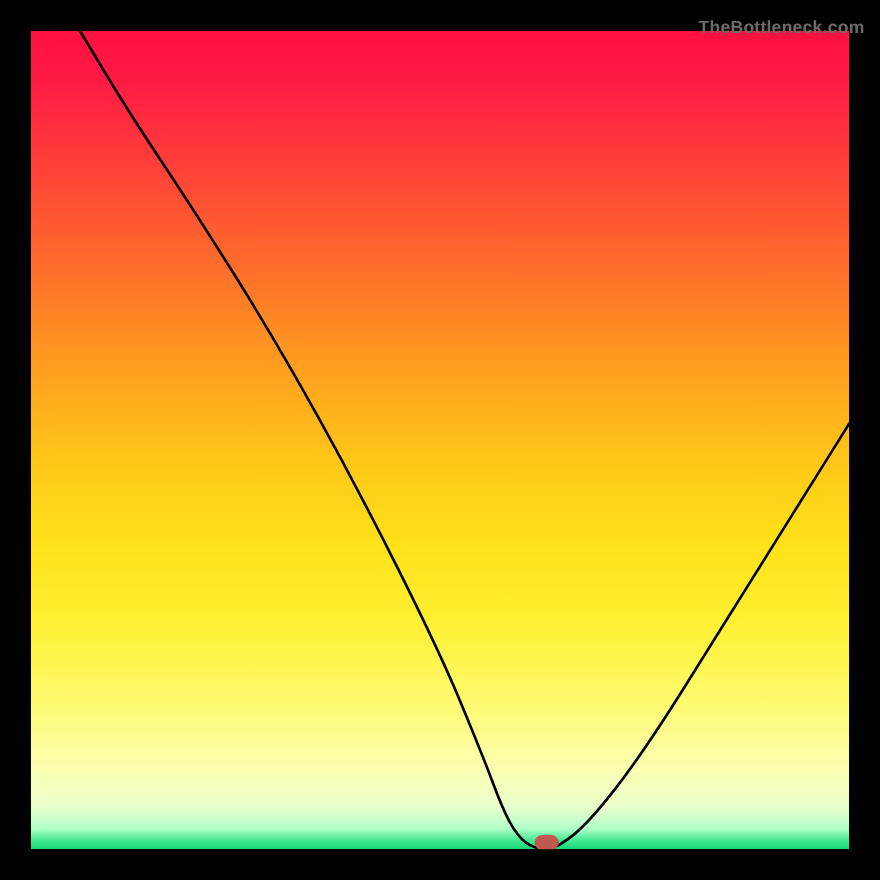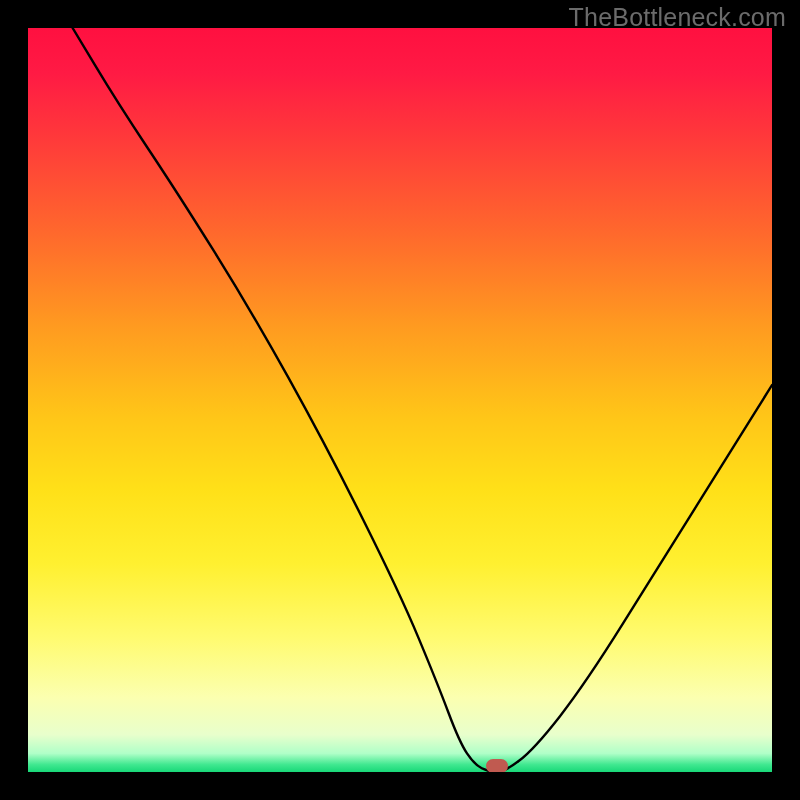--- a/index.html
+++ b/index.html
@@ -61,25 +61,25 @@
   }
   .marker {
     position: absolute;
     width: 22px;
     height: 14px;
     border-radius: 7px;
     transform: translate(-50%, -50%);
   }
   .watermark {
     position: absolute;
-    top: 3px;
+    top: 17px;
     right: 14px;
     color: #6b6b6b;
-    font-size: 25px;
-    font-weight: 400;
+    font-size: 16px;
+    font-weight: 700;
     letter-spacing: 0.2px;
     user-select: none;
   }
 </style>
 </head>
 <body>
 
 <div class="frame">
 
   <div class="plot-area">

